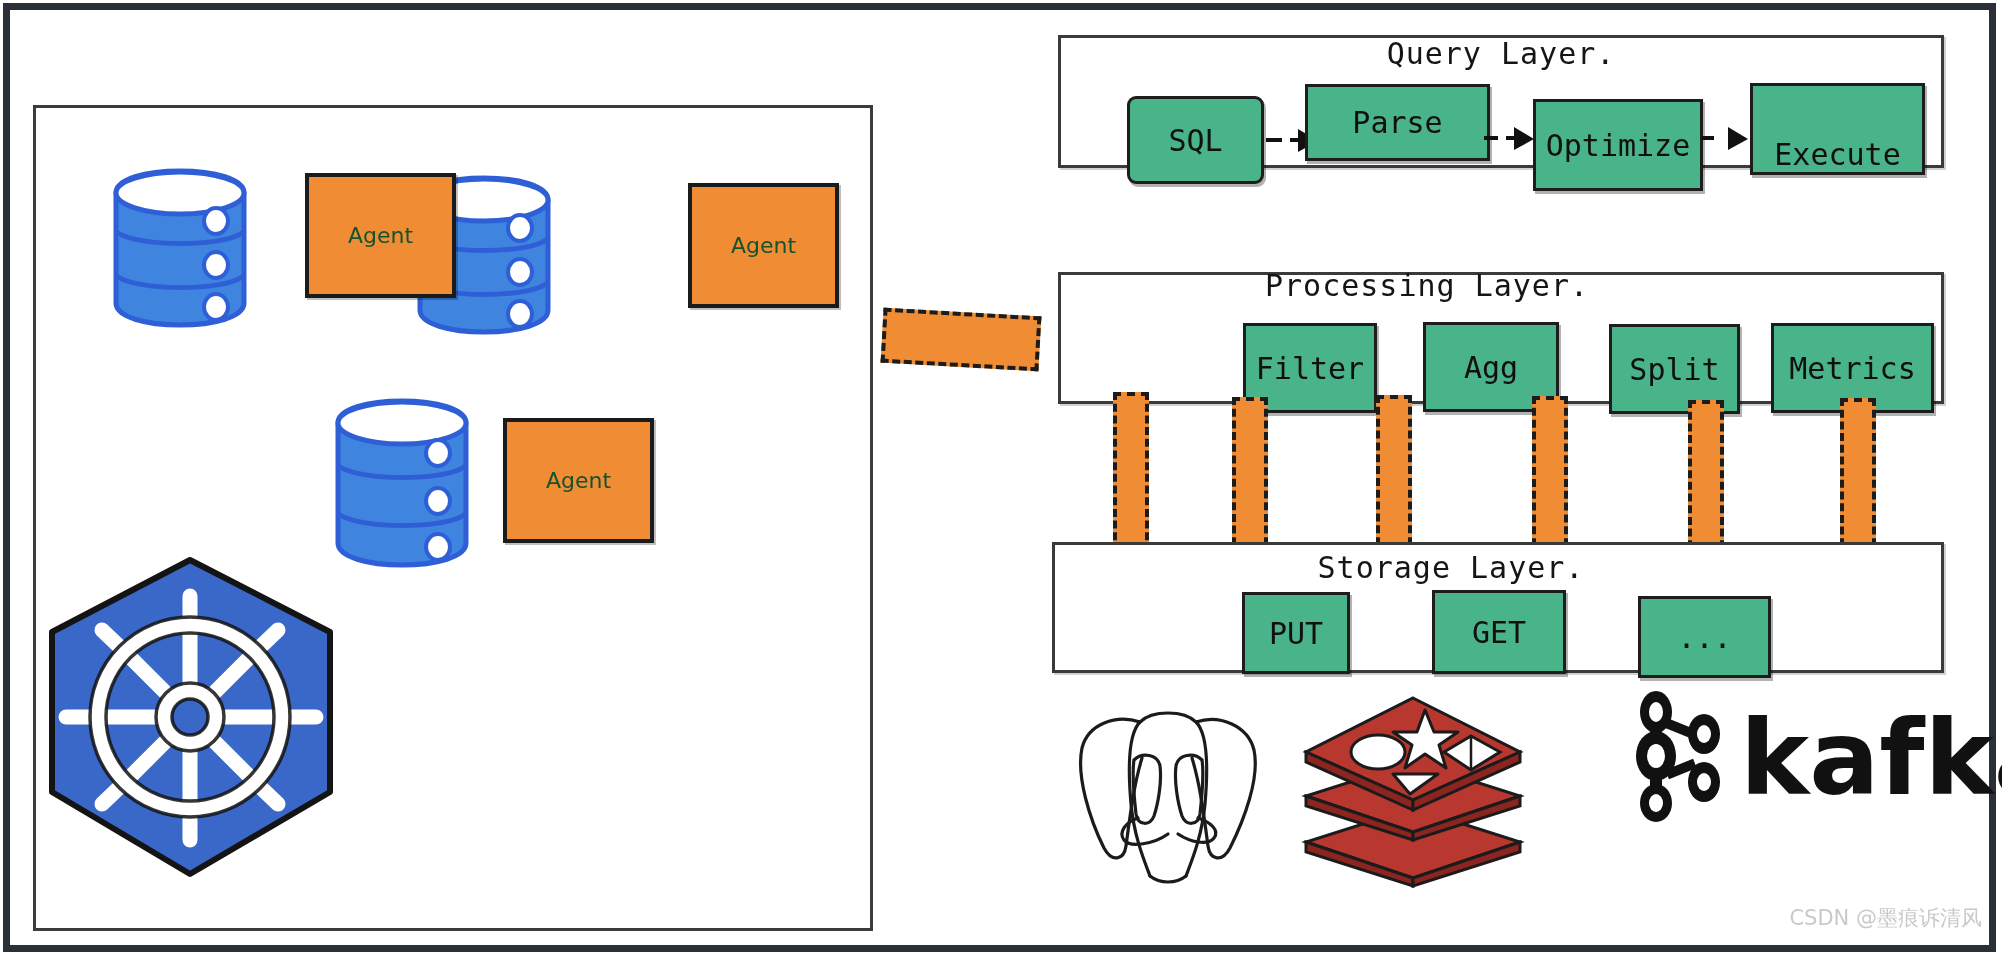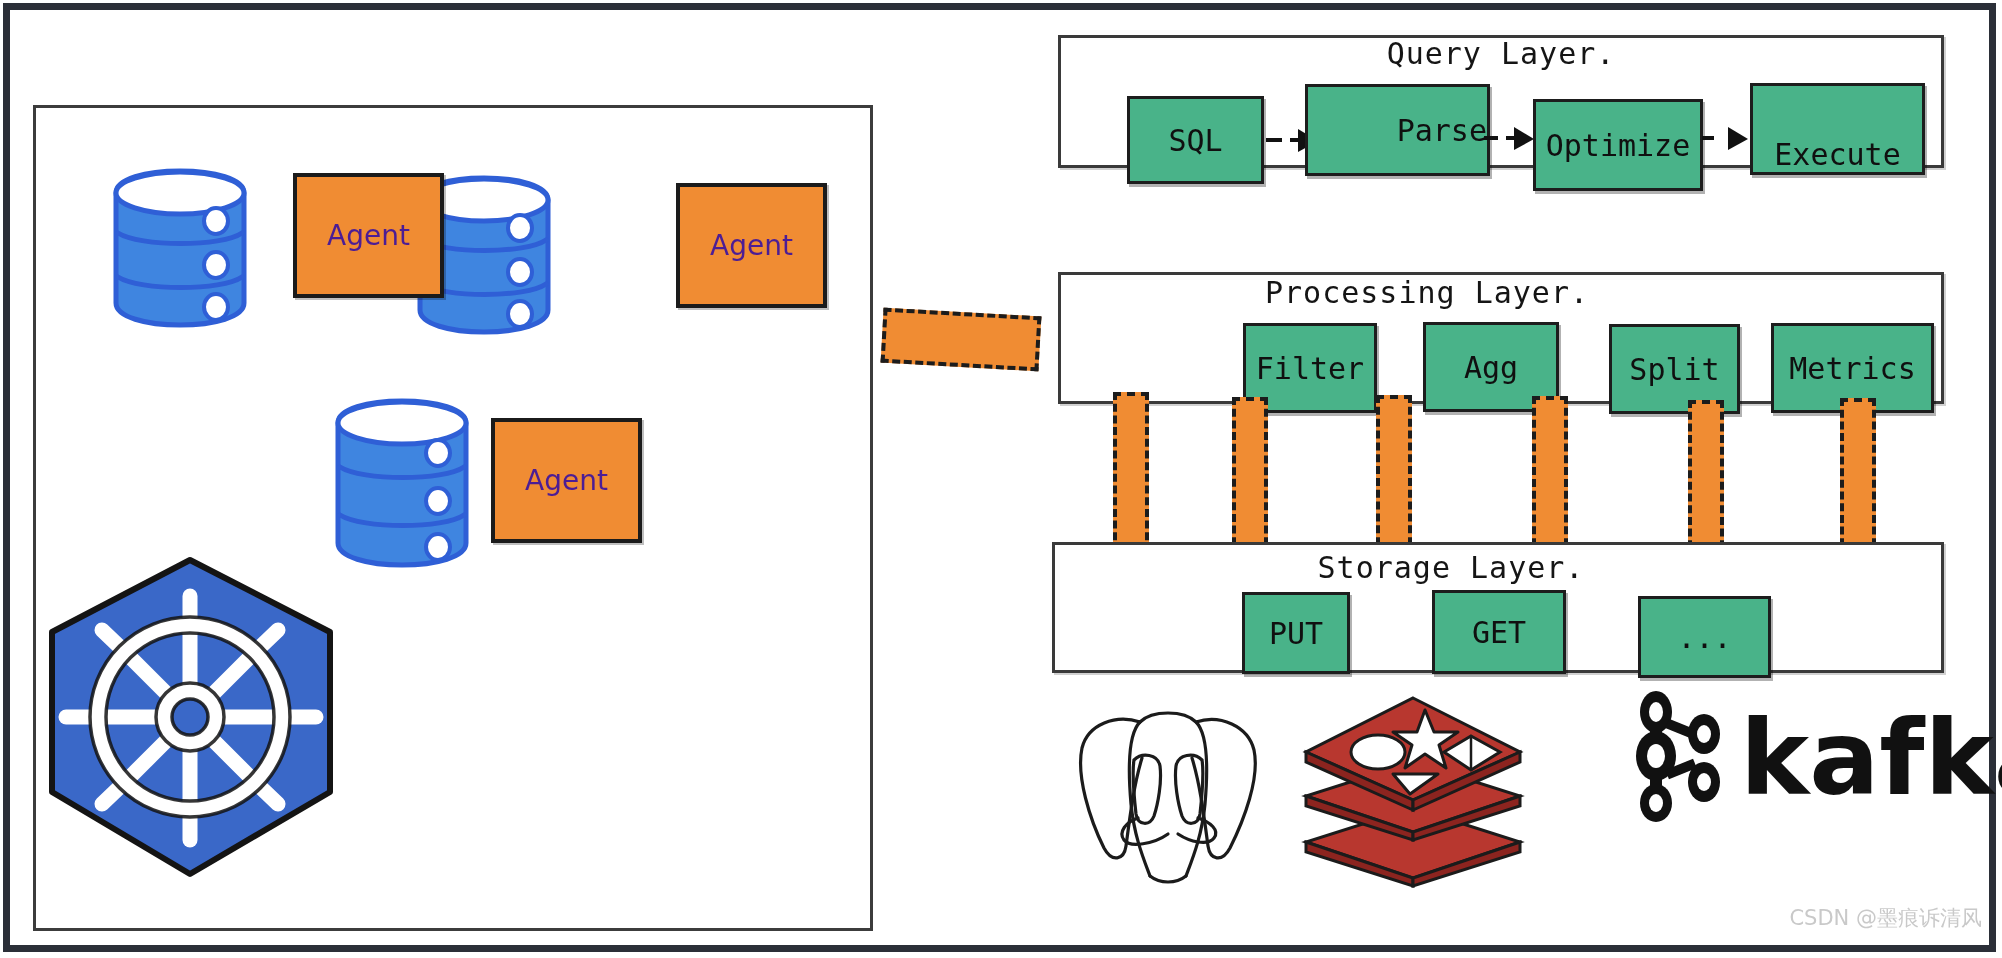--- a/index.html
+++ b/index.html
@@ -23,22 +23,23 @@
   
   .db{position:absolute;}
   .db svg{display:block;overflow:visible;}
 
   
   .agent{
     position:absolute;background:#f08c33;
     border:4px solid #1b1b1b;
     display:flex;align-items:center;justify-content:center;
     font-family:"DejaVu Sans","Liberation Sans",sans-serif;
-    font-size:28px;color:#4c1d95;font-weight:400;
+    font-size:22px;color:#14532d;font-weight:400;
     box-shadow:2px 2px 0 rgba(0,0,0,.25);
+    margin-left:12px;
   }
 
   
   #k8s{position:absolute;left:30px;top:552px;width:320px;height:330px;}
 
   
   .layer{
     position:absolute;border:3px solid #3a3a3a;background:#fff;
     box-sizing:border-box;box-shadow:2px 2px 0 rgba(0,0,0,.18);
   }
@@ -164,31 +165,31 @@
       <circle cx="160" cy="165" r="18"></circle>
     </g>
   </svg>
 </div>
 
 <div id="link-bar" style="left:882px;top:312px;width:158px;height:55px;"></div>
 
 <div class="layer" style="left:1058px;top:35px;width:886px;height:133px;"></div>
 <div class="layer-title" style="left:1058px;top:36px;width:886px;">Query Layer.</div>
 
-<div class="gbox" style="left:1127px;top:96px;width:137px;height:88px;">
+<div class="gbox" style="left:1127px;top:96px;width:137px;height:88px;border-radius:9px;">
   <span>SQL</span>
 </div>
 <div class="arrow" style="left:1264px;top:116px;width:58px;height:48px;">
   <svg width="58" height="30" viewBox="0 0 58 30">
     <line x1="2" y1="15" x2="18" y2="15" stroke="#111" stroke-width="4"></line>
     <line x1="26" y1="15" x2="36" y2="15" stroke="#111" stroke-width="4"></line>
     <polygon points="34,4 54,16 34,27" fill="#111"></polygon>
   </svg>
 </div>
-<div class="gbox" style="left:1305px;top:84px;width:185px;height:92px;justify-content:flex-end;">
+<div class="gbox" style="left:1305px;top:84px;width:185px;height:77px;">
   <span>Parse</span>
 </div>
 <div class="arrow" style="left:1482px;top:114px;width:56px;height:48px;">
   <svg width="56" height="30" viewBox="0 0 56 30">
     <line x1="2" y1="15" x2="16" y2="15" stroke="#111" stroke-width="4"></line>
     <line x1="24" y1="15" x2="34" y2="15" stroke="#111" stroke-width="4"></line>
     <polygon points="32,4 52,16 32,27" fill="#111"></polygon>
   </svg>
 </div>
 <div class="gbox" style="left:1533px;top:83px;width:170px;height:92px;margin-top:16px;">
@@ -198,21 +199,21 @@
   <svg width="52" height="30" viewBox="0 0 52 30">
     <line x1="2" y1="15" x2="14" y2="15" stroke="#111" stroke-width="4"></line>
     <polygon points="28,4 48,16 28,27" fill="#111"></polygon>
   </svg>
 </div>
 <div class="gbox" style="left:1750px;top:83px;width:175px;height:92px;align-items:flex-end;">
   <span>Execute</span>
 </div>
 
 <div class="layer" style="left:1058px;top:272px;width:886px;height:132px;"></div>
-<div class="layer-title" style="left:1058px;top:275px;width:738px;">Processing Layer.</div>
+<div class="layer-title" style="left:1058px;top:268px;width:738px;">Processing Layer.</div>
 
 <div class="gbox" style="left:1243px;top:323px;width:134px;height:90px;">
   <span>Filter</span>
 </div>
 <div class="gbox" style="left:1423px;top:322px;width:136px;height:90px;">
   <span>Agg</span>
 </div>
 <div class="gbox" style="left:1609px;top:324px;width:131px;height:90px;">
   <span>Split</span>
 </div>

